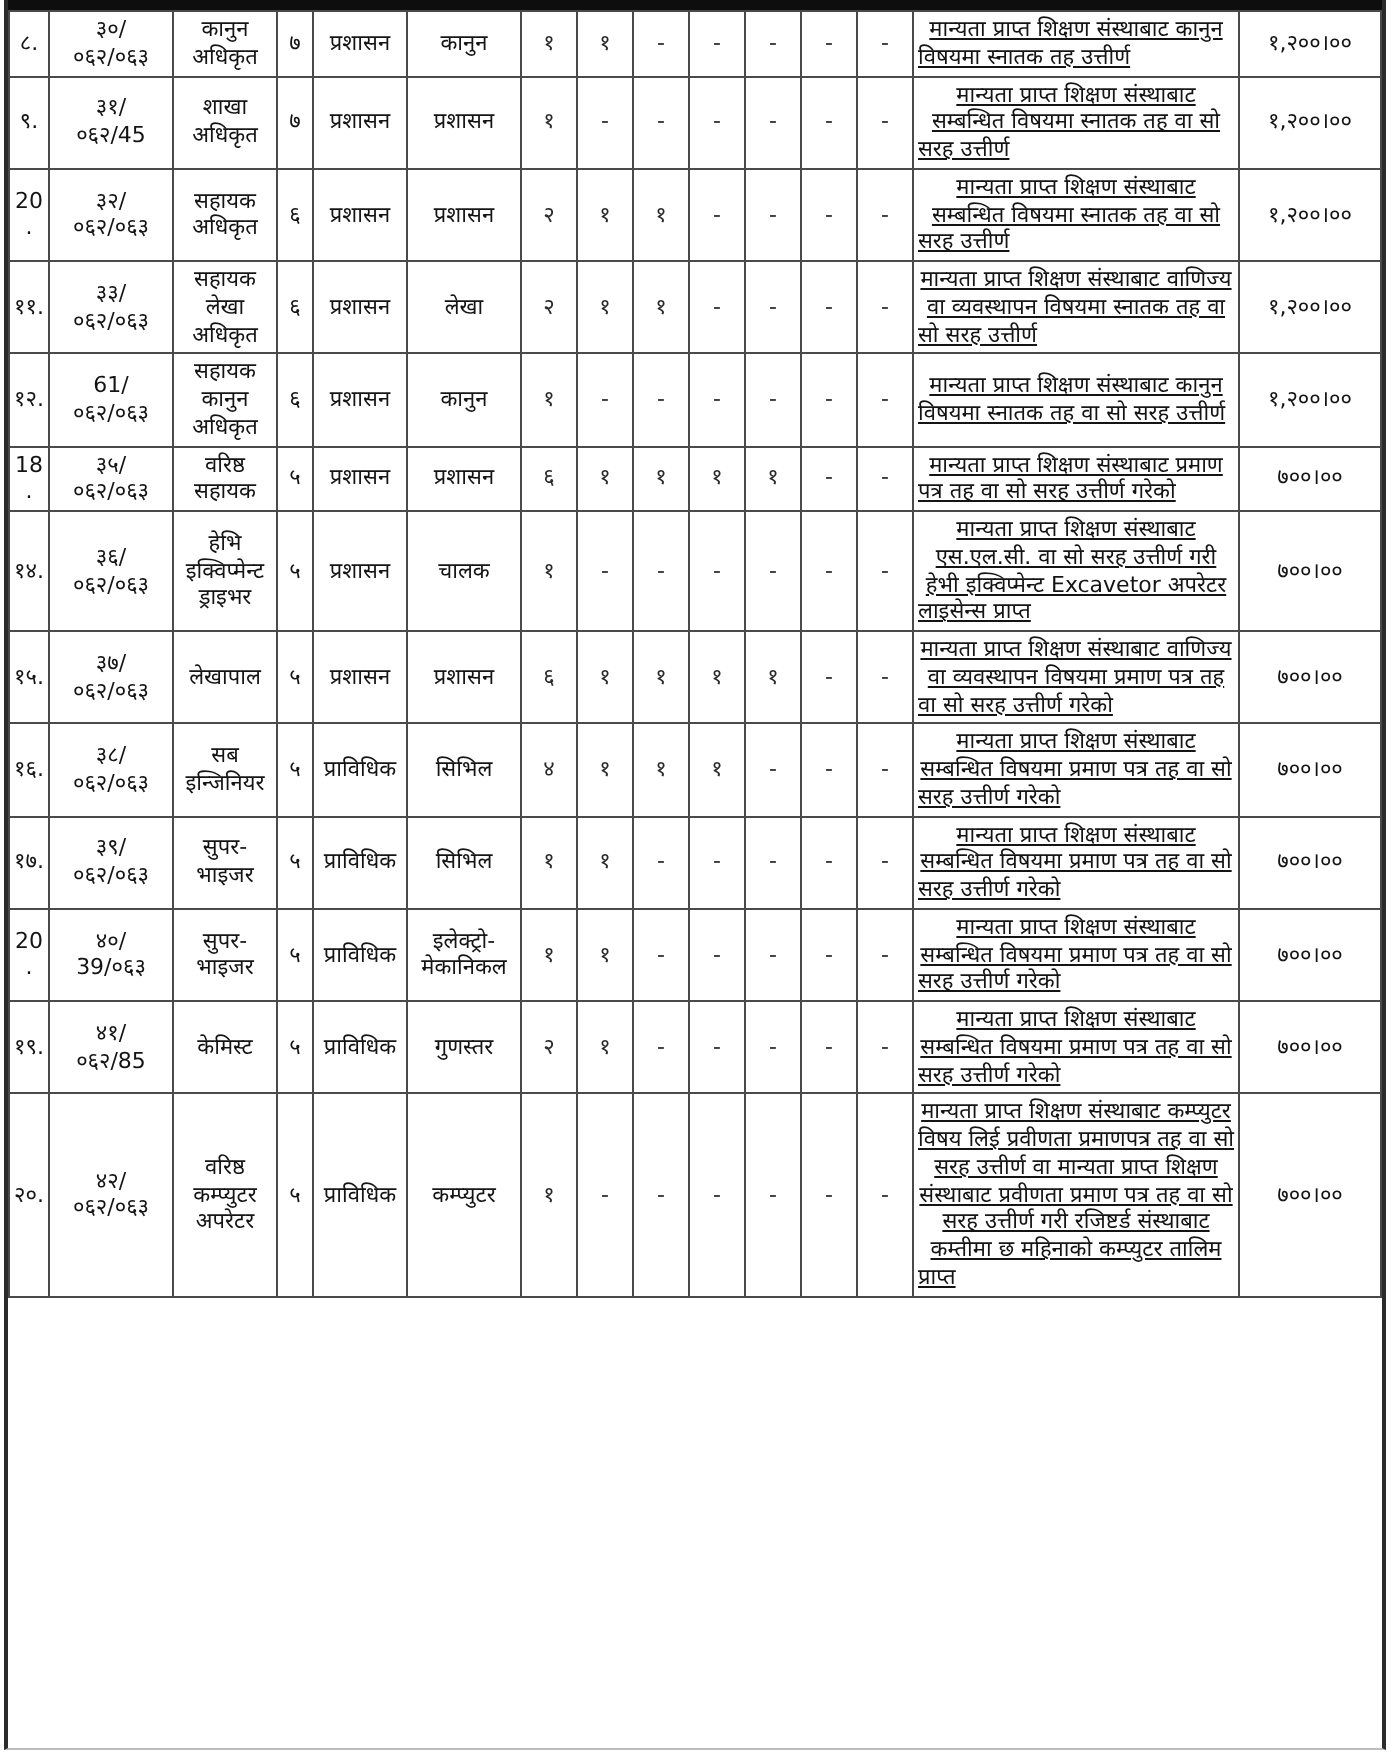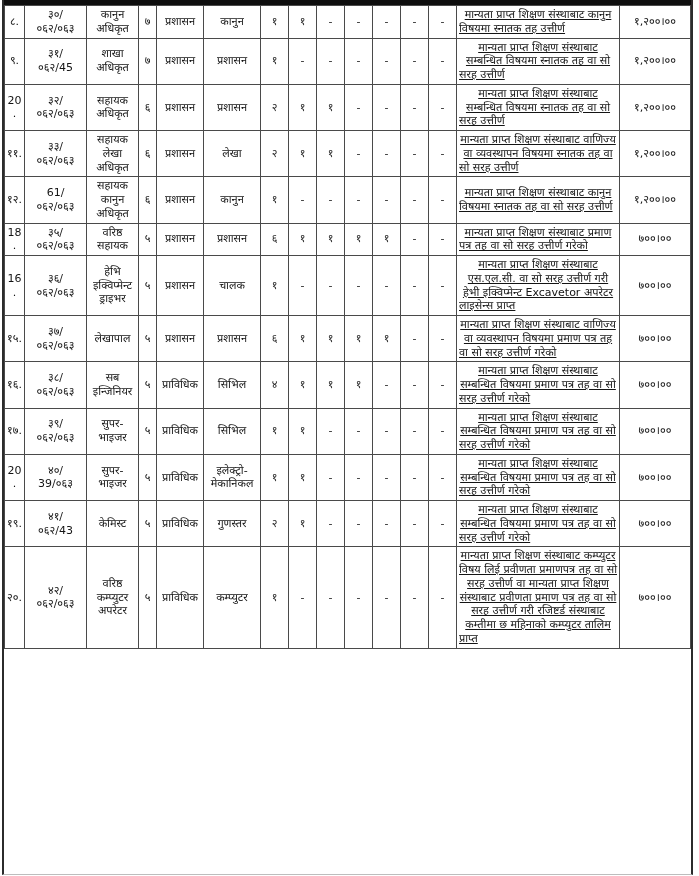--- a/index.html
+++ b/index.html
@@ -184,21 +184,21 @@
     <td class="c-num">१</td>
     <td class="c-num">१</td>
     <td class="c-num">१</td>
     <td class="c-num">१</td>
     <td class="c-num">-</td>
     <td class="c-num">-</td>
     <td class="c-qual">मान्यता प्राप्त शिक्षण संस्थाबाट प्रमाण पत्र तह वा सो सरह उत्तीर्ण गरेको</td>
     <td class="c-fee">७००।००</td>
   </tr>
           <tr>
-    <td class="c-sn">16.</td>
+    <td class="c-sn">१४.</td>
     <td class="c-adv">३६/
 ०६२/०६३</td>
     <td class="c-post">हेभि इक्विप्मेन्ट ड्राइभर</td>
     <td class="c-lvl">५</td>
     <td class="c-svc">प्रशासन</td>
     <td class="c-grp">चालक</td>
     <td class="c-num">१</td>
     <td class="c-num">-</td>
     <td class="c-num">-</td>
     <td class="c-num">-</td>
@@ -276,21 +276,21 @@
     <td class="c-num">-</td>
     <td class="c-num">-</td>
     <td class="c-num">-</td>
     <td class="c-num">-</td>
     <td class="c-qual">मान्यता प्राप्त शिक्षण संस्थाबाट सम्बन्धित विषयमा प्रमाण पत्र तह वा सो सरह उत्तीर्ण गरेको</td>
     <td class="c-fee">७००।००</td>
   </tr>
           <tr>
     <td class="c-sn">१९.</td>
     <td class="c-adv">४१/
-०६२/43</td>
+०६२/85</td>
     <td class="c-post">केमिस्ट</td>
     <td class="c-lvl">५</td>
     <td class="c-svc">प्राविधिक</td>
     <td class="c-grp">गुणस्तर</td>
     <td class="c-num">२</td>
     <td class="c-num">१</td>
     <td class="c-num">-</td>
     <td class="c-num">-</td>
     <td class="c-num">-</td>
     <td class="c-num">-</td>

